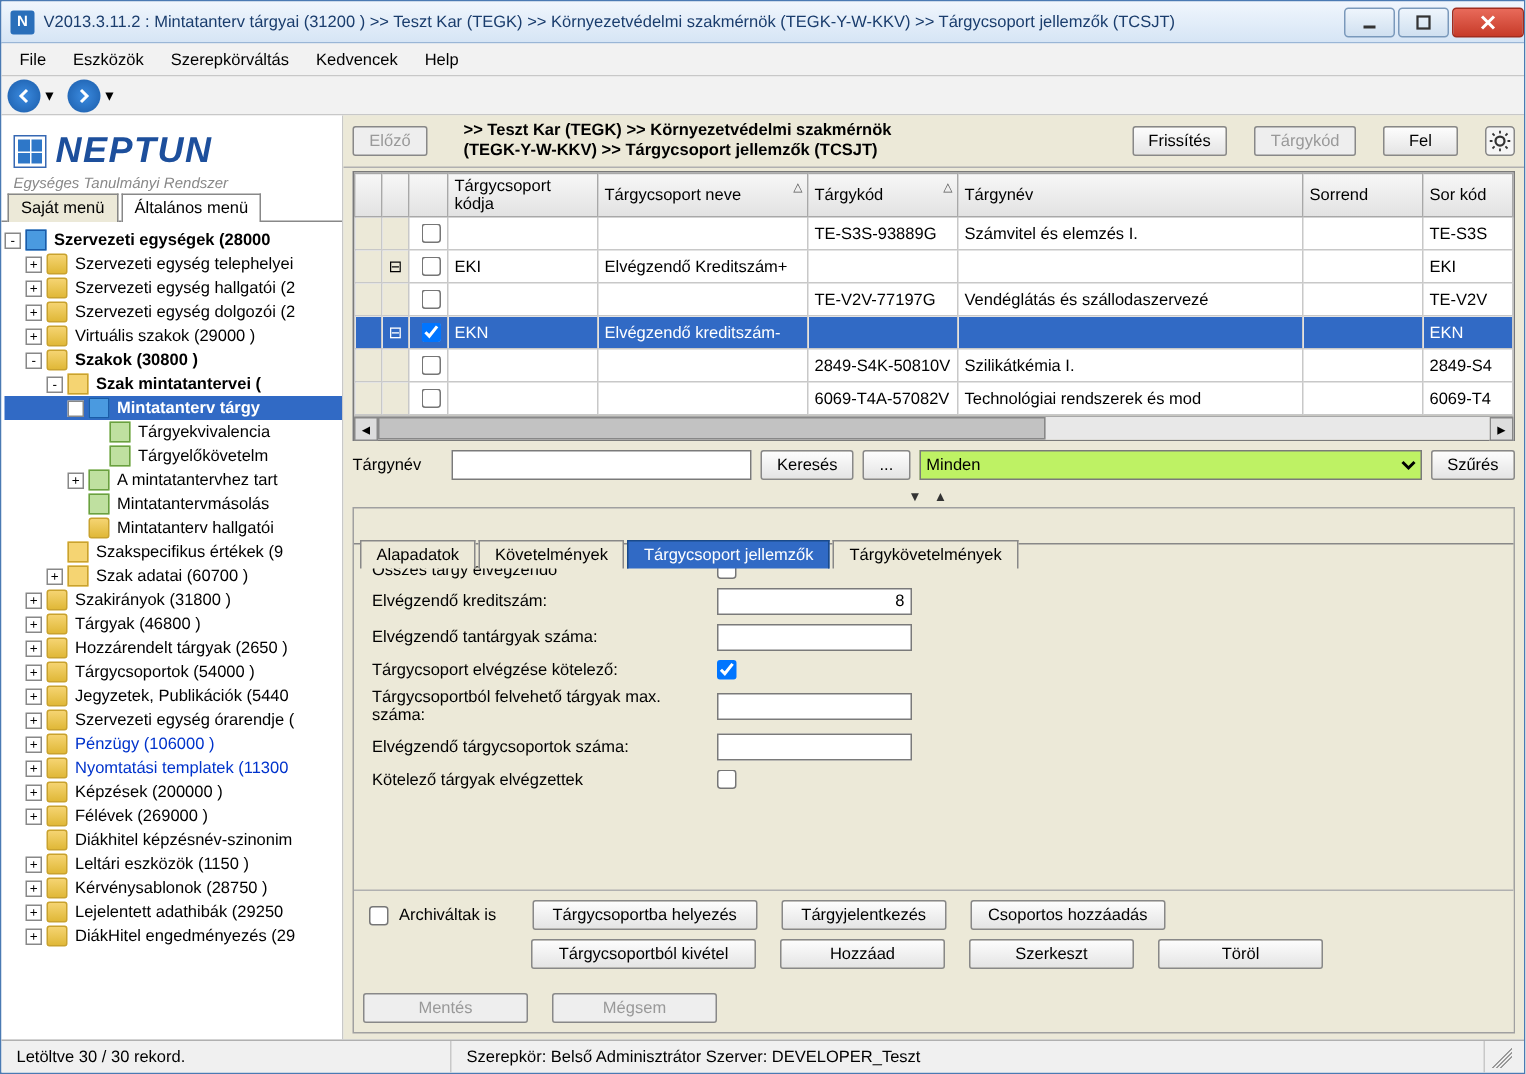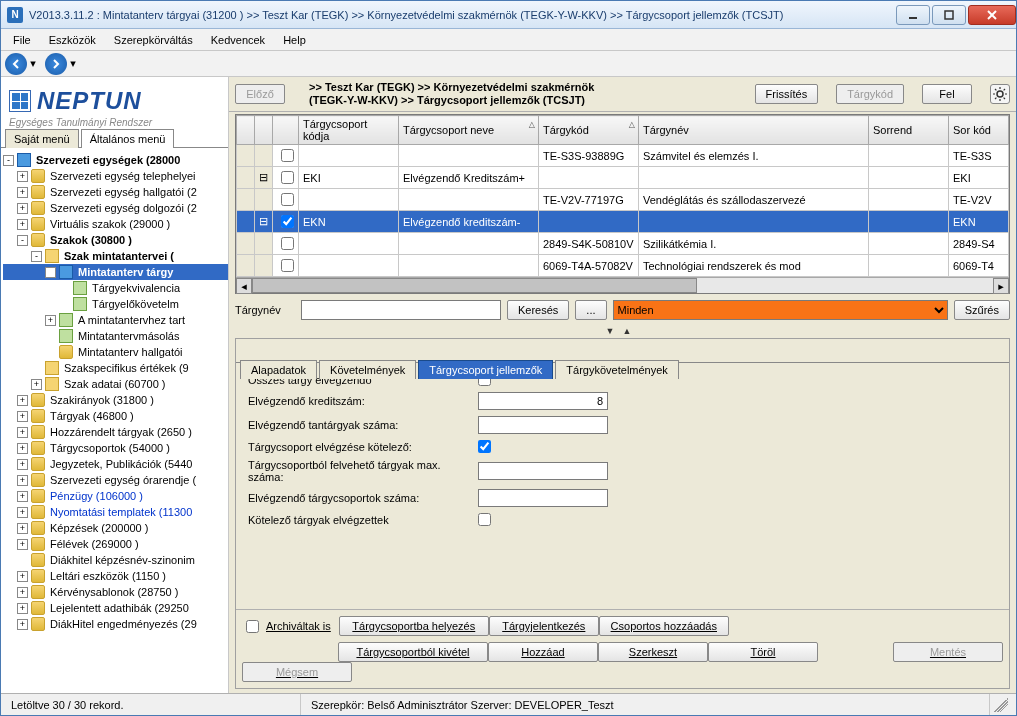--- a/index.html
+++ b/index.html
@@ -77,40 +77,40 @@
 table.grid .chkcell { width:26px; text-align:center; }
 .hscrollbar { height:16px; background:#ece9d8; border-top:1px solid #a8a8a8; display:flex; }
 .hscrollbar .sbbtn { width:16px; height:16px; border:1px solid #888; background:#ddd; display:flex;align-items:center;justify-content:center;cursor:pointer; }
 .hscrollbar .sbtrack { flex:1; background:#e8e8e8; position:relative; }
 .hscrollbar .sbthumb { position:absolute; left:0; width:60%; top:0; bottom:0; background:#c2c2c2; border:1px solid #888; }
 
 
 .searchrow { display:flex; align-items:center; gap:6px; padding:6px; }
 .searchrow label { min-width:60px; }
 .searchrow input[type=text] { border:1px solid #7a7a7a; height:20px; padding:0 3px; background:#fff; }
-.searchrow select { border:1px solid #7a7a7a; height:20px; background:#f97316; }
+.searchrow select { border:1px solid #7a7a7a; height:20px; background:#bef264; }
 .select-wrap { flex:1; display:flex; }
 .select-wrap select { width:100%; }
 
 
 .separator-arrows { text-align:center; font-size:9px; color:#333; letter-spacing:8px; padding:0 0 2px 0; }
 
 
 .detail { margin: 0 6px 4px 6px; border:1px solid #a0a0a0; background:#ece9d8; flex:1; display:flex; flex-direction:column; min-height:0; }
 .dtabs { display:flex; padding: 4px 4px 0 4px; }
 .dtab { padding:3px 10px; border:1px solid #888; border-bottom:none; background:#ece9d8; margin-right:2px; cursor:pointer; position:relative; top:17px; }
 .dtab.active { background:#316ac5; color:#fff; border-color:#1a4a8a; }
 .dbody { border-top:1px solid #888; flex:1; padding:10px 12px; overflow:auto; }
 .formrow { display:flex; align-items:center; margin-bottom:6px; }
 .formrow label { width:230px; }
 .formrow input[type=text] { width:130px; height:18px; border:1px solid #7a7a7a; text-align:right; padding:0 4px; background:#fff; }
 .formrow input[type=checkbox] { margin:0; }
 
 
-.actionbar { display:flex; align-items:center; gap:0; padding:6px; border-top:1px solid #b0b0b0; flex-wrap:wrap; background:#ece9d8;text-decoration:underline; }
+.actionbar { display:flex; align-items:center; gap:16px; padding:6px; border-top:1px solid #b0b0b0; flex-wrap:wrap; background:#ece9d8; }
 .actionbar .btn { min-width:110px; }
 .actionbar .gap { flex:1; }
 .archlabel { display:flex; align-items:center; gap:4px; margin-right:8px; }
 
 
 .statusbar { height:22px; border-top:1px solid #b0b0b0; background:#f0f0f0; display:flex; align-items:center; }
 .statusbar .cell { padding:0 10px; border-right:1px solid #c8c8c8; height:100%; display:flex; align-items:center; }
 .statusbar .right { margin-left:auto; color:#666; padding-right:8px; }
 .statusbar .handle { width:14px; height:14px; background:
   linear-gradient(135deg, transparent 50%, #999 50%, #999 55%, transparent 55%,

